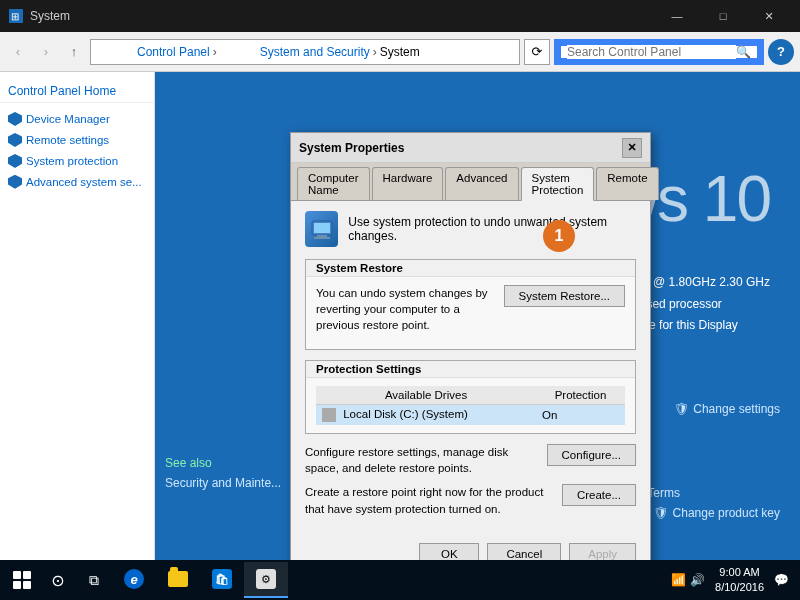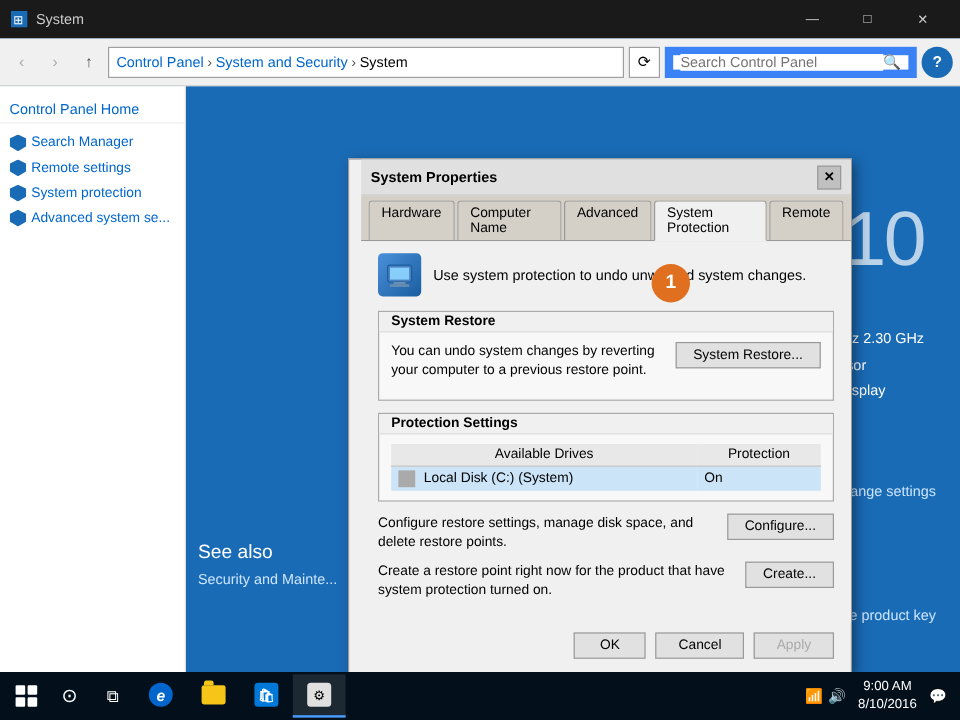--- a/index.html
+++ b/index.html
@@ -72,21 +72,21 @@
       flex: 1;
       height: 26px;
       background: white;
       border: 1px solid #a0a0a0;
       display: flex;
       align-items: center;
       padding: 0 6px;
       font-size: 12px;
       color: #000;
     }
-    .breadcrumb-item { color: #0066cc; cursor: pointer; }
+    .breadcrumb-item { color: #0066cc; cursor: pointer; margin-left: 40px; }
     .breadcrumb-sep { margin: 0 3px; color: #555; }
     .breadcrumb-current { color: #000; }
     .refresh-btn {
       width: 26px;
       height: 26px;
       display: flex;
       align-items: center;
       justify-content: center;
       border: 1px solid #a0a0a0;
       background: white;
@@ -215,22 +215,22 @@
       font-size: 12px;
       cursor: pointer;
       display: flex;
       align-items: center;
       gap: 4px;
     }
     .see-also {
       position: absolute;
       bottom: 90px;
       left: 10px;
-      color: #ffffff;
-      font-size: 16px;
+      color: #86efac;
+      font-size: 12px;
     }
     .security-link {
       position: absolute;
       bottom: 70px;
       left: 10px;
       color: #cce5ff;
       font-size: 12px;
       cursor: pointer;
     }
 
@@ -238,25 +238,24 @@
     .dialog-overlay {
       position: absolute;
       top: 0; left: 0; right: 0; bottom: 0;
     }
 
     
     .dialog {
       position: absolute;
       top: 60px;
       left: 135px;
-      width: 420px;
+      width: 361px;
       background: #f0f0f0;
       border: 1px solid #999;
       box-shadow: 3px 3px 10px rgba(0,0,0,0.4);
-      padding-left: 10px;
     }
     .dialog-title-bar {
       height: 30px;
       background: #e0e0e0;
       display: flex;
       align-items: center;
       padding: 0 8px;
       border-bottom: 1px solid #ccc;
       font-size: 12px;
       font-weight: 600;
@@ -614,21 +613,21 @@
   </div>
   <div class="help-btn">?</div>
 </div>
 
 <div class="main-area">
 
   <div class="sidebar">
     <div class="sidebar-home">Control Panel Home</div>
     <div class="sidebar-item">
       <span class="shield-icon"></span>
-      <span>Search Manager</span>
+      <span>Device Manager</span>
     </div>
     <div class="sidebar-item">
       <span class="shield-icon"></span>
       <span>Remote settings</span>
     </div>
     <div class="sidebar-item">
       <span class="shield-icon"></span>
       <span>System protection</span>
     </div>
     <div class="sidebar-item">
@@ -657,22 +656,22 @@
     <div class="security-link">Security and Mainte...</div>
 
     <div class="dialog-overlay">
 
       <div class="dialog">
         <div class="dialog-title-bar">
           <span class="dialog-title">System Properties</span>
           <div class="dialog-close">✕</div>
         </div>
         <div class="dialog-tabs">
+          <div class="tab">Computer Name</div>
           <div class="tab">Hardware</div>
-          <div class="tab">Computer Name</div>
           <div class="tab">Advanced</div>
           <div class="tab active">System Protection</div>
           <div class="tab">Remote</div>
         </div>
         <div class="dialog-content">
 
           <div class="dialog-header">
             <div class="system-icon">
               <svg width="24" height="24" viewBox="0 0 24 24">
                 <rect x="2" y="4" width="20" height="14" rx="2" fill="#4a7fc1" stroke="#1a5ea0" stroke-width="1"></rect>

